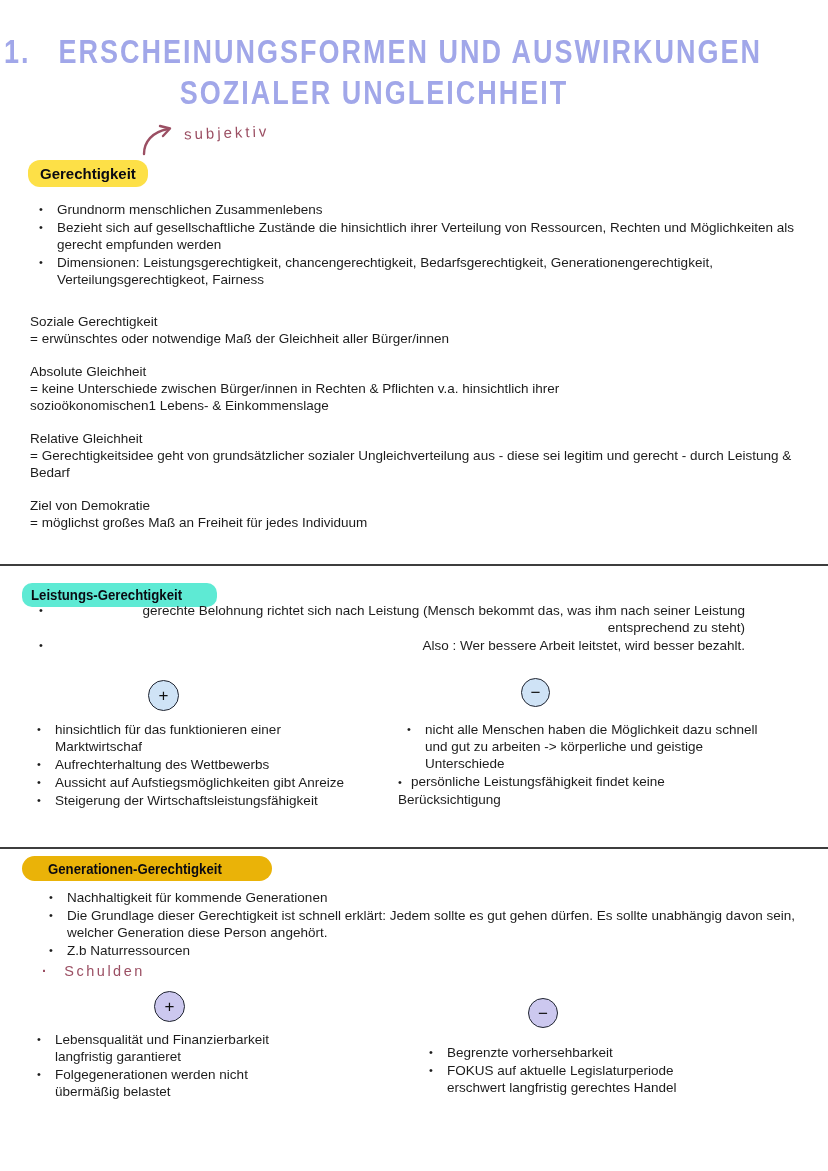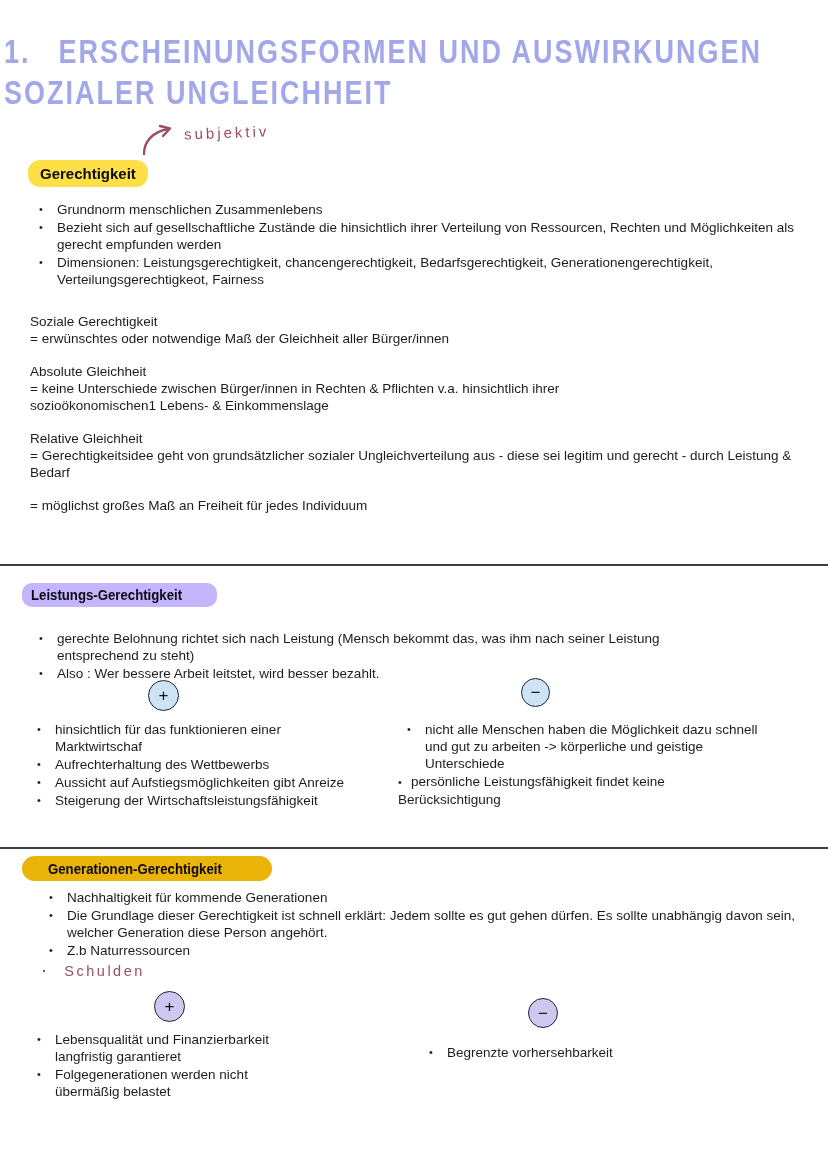--- a/index.html
+++ b/index.html
@@ -1,37 +1,37 @@
 <!DOCTYPE html>
 <html><head>
 <meta charset="utf-8">
 <style>
   html,body{margin:0;padding:0;background:#ffffff;}
   .page{position:relative;width:828px;height:1171px;background:#ffffff;overflow:hidden;
         color:#1c1c1c;font-family:"Liberation Sans","DejaVu Sans",sans-serif;
         font-size:13.5px;line-height:17px;}
 
   
-  .title{position:absolute;top:28px;left:4px;width:740px;
+  .title{position:absolute;top:28px;left:4px;width:740px;text-align:center;
          color:#a1a7e9;font-weight:bold;}
   .t-line{font-size:27px;letter-spacing:2px;line-height:41px;transform:scaleY(1.2);
           transform-origin:50% 0;white-space:nowrap;}
   .t-num{margin-right:28px;}
 
   
   .hand{color:#9b4f63;letter-spacing:3px;font-size:15px;}
   .subjektiv{position:absolute;left:140px;top:124px;display:flex;align-items:flex-start;}
   .subjektiv .hand{margin-left:6px;transform:rotate(-2deg);}
   .schulden{position:absolute;left:42px;top:963px;font-size:14.5px;letter-spacing:2.5px;}
   .schulden::before{content:"\00B7";margin-right:15px;font-weight:bold;}
 
   
   .pill{position:absolute;font-weight:bold;font-size:15px;line-height:19px;color:#0a0a12;}
   .pill-pink{left:28px;top:160px;background:#fde047;border-radius:12px;padding:4px 12px;}
-  .pill-blue{left:22px;top:583px;background:#c4b5fd;border-radius:10px;padding:2px 14px 3px 9px;}
+  .pill-blue{left:22px;top:583px;background:#5eead4;border-radius:10px;padding:2px 14px 3px 9px;}
   .pill-purple{left:22px;top:856px;background:#eab308;border-radius:13px;padding:3px 26px;}
   .cond{display:inline-block;transform:scaleX(0.88);transform-origin:0 50%;white-space:nowrap;}
 
   
   .rule{position:absolute;left:0;width:828px;height:2px;background:#3d3d3d;}
 
   
   ul.bullets{list-style:none;margin:0;padding:0;position:absolute;}
   .bullets li{position:relative;padding-left:27px;margin-bottom:1px;}
   .bullets li::before{content:"\2022";position:absolute;left:9px;top:0;font-size:11px;}
@@ -84,29 +84,30 @@
     </div>
     <div class="def">
       <div>Absolute Gleichheit</div>
       <div style="max-width:600px;">= keine Unterschiede zwischen Bürger/innen in Rechten &amp; Pflichten v.a. hinsichtlich ihrer sozioökonomischen1 Lebens- &amp; Einkommenslage</div>
     </div>
     <div class="def">
       <div>Relative Gleichheit</div>
       <div>= Gerechtigkeitsidee geht von grundsätzlicher sozialer Ungleichverteilung aus - diese sei legitim und gerecht - durch Leistung &amp; Bedarf</div>
     </div>
     <div class="def">
+      <div>Ziel von Demokratie</div>
       <div>= möglichst großes Maß an Freiheit für jedes Individuum</div>
     </div>
   </div>
 
   <div class="rule" style="top:564px;"></div>
 
   <div class="pill pill-blue"><span class="cond">Leistungs-Gerechtigkeit</span></div>
 
-  <ul class="bullets" style="left:30px;top:630px;width:715px;">
+  <ul class="bullets" style="left:30px;top:602px;width:715px;text-align:right;">
     <li>gerechte Belohnung richtet sich nach Leistung (Mensch bekommt das, was ihm nach seiner Leistung entsprechend zu steht)</li>
     <li>Also : Wer bessere Arbeit leitstet, wird besser bezahlt.</li>
   </ul>
 
   <div class="circle c-blue" style="left:148px;top:680px;width:31px;height:31px;">
       <span>+</span>
     </div>
   <div class="circle c-blue" style="left:521px;top:678px;width:29px;height:29px;">
       <span>−</span>
     </div>
@@ -142,15 +143,16 @@
       <span>−</span>
     </div>
 
   <ul class="bullets" style="left:28px;top:1031px;width:275px;">
     <li>Lebensqualität und Finanzierbarkeit langfristig garantieret</li>
     <li>Folgegenerationen werden nicht übermäßig belastet</li>
   </ul>
 
   <ul class="bullets" style="left:420px;top:1044px;width:310px;">
     <li>Begrenzte vorhersehbarkeit</li>
+    <li>FOKUS auf aktuelle Legislaturperiode erschwert langfristig gerechtes Handel</li>
   </ul>
 
 </div>
 
 </body></html>

